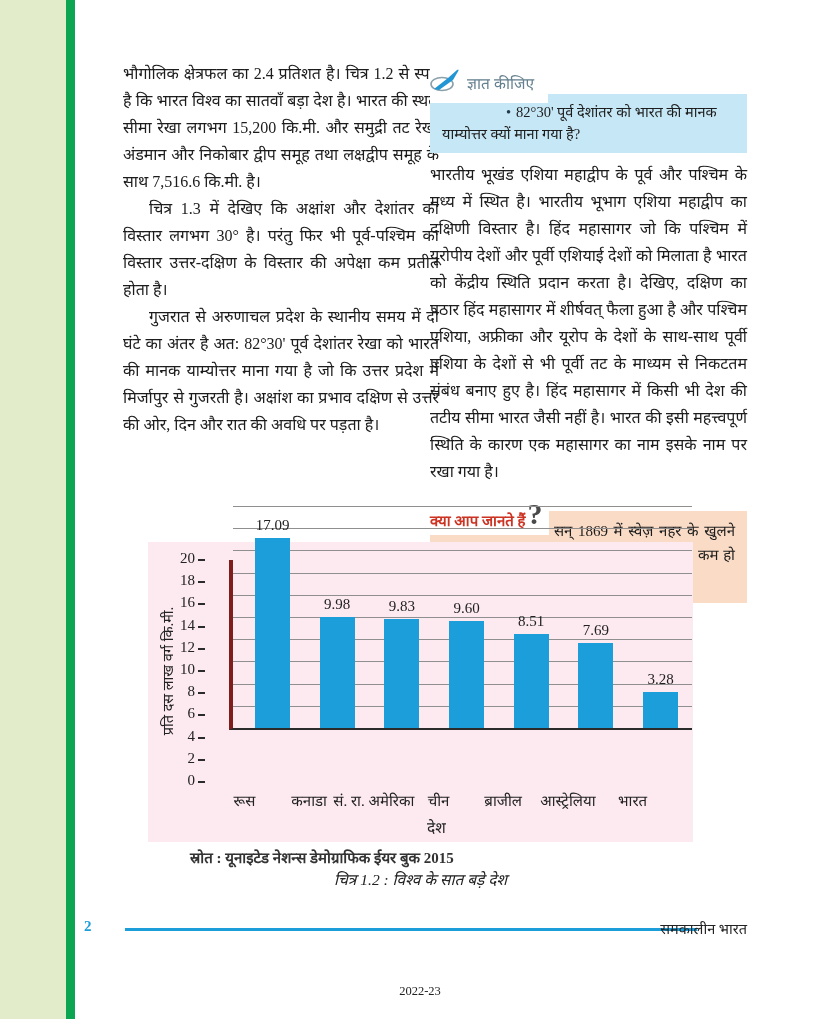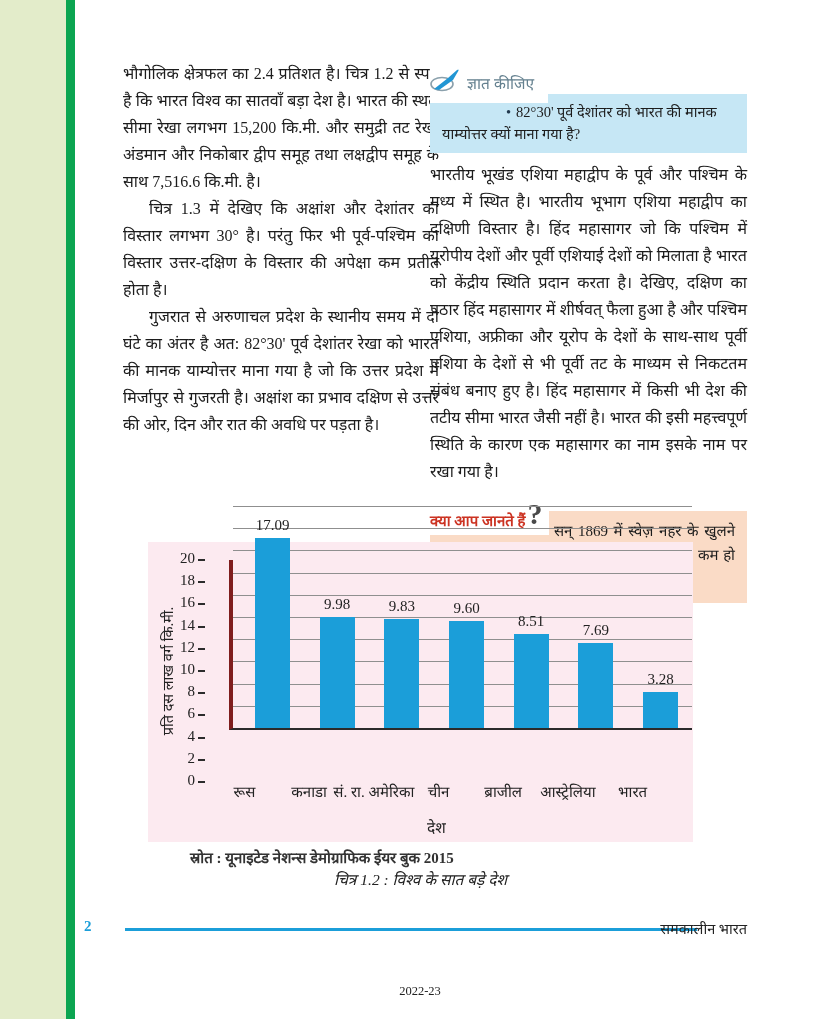--- a/index.html
+++ b/index.html
@@ -59,21 +59,21 @@
   .chart { position:absolute; left:148px; top:542px; width:545px; height:300px; background:#fceaf0; }
   .plot {
     position:absolute; left:57px; top:18px; width:463px; height:170px;
     border-left:4px solid #7f1d1d; border-bottom:2px solid #2b2b2b;margin-left:24px;
   }
   .gridline { position:absolute; left:0; width:100%; height:1px; background:#8f8f8f; }
   .bar { position:absolute; bottom:0; width:35px; background:#1b9ed9; }
   .val { position:absolute; width:80px; text-align:center; font-size:15px; color:#222; }
   .ytick { position:absolute; left:0; width:47px; text-align:right; font-size:15px; color:#222; }
   .ydash { position:absolute; left:50px; width:7px; height:2px; background:#2b2b2b; }
-  .xcat { position:absolute; top:239px; width:120px; text-align:center; font-size:15px; color:#222; }
+  .xcat { position:absolute; top:248px; width:120px; text-align:center; font-size:15px; color:#222; }
   .xlab { position:absolute; left:57px; top:274px; width:463px; text-align:center; font-size:15.5px; color:#222; }
   .ylab {
     position:absolute; left:-93px; top:120px; width:222px; height:18px;
     transform:rotate(-90deg); text-align:center; font-size:14.5px; color:#222;
   }
   .chart-source { position:absolute; left:190px; top:847px; font-size:15px; color:#333; font-weight:bold; }
   .chart-caption { position:absolute; left:148px; top:868px; width:545px; text-align:center; font-style:italic; font-size:15.5px; color:#222; }
 
   
   .footer-line { position:absolute; left:125px; top:928px; width:572px; height:3px; background:#1b9ed9; }

